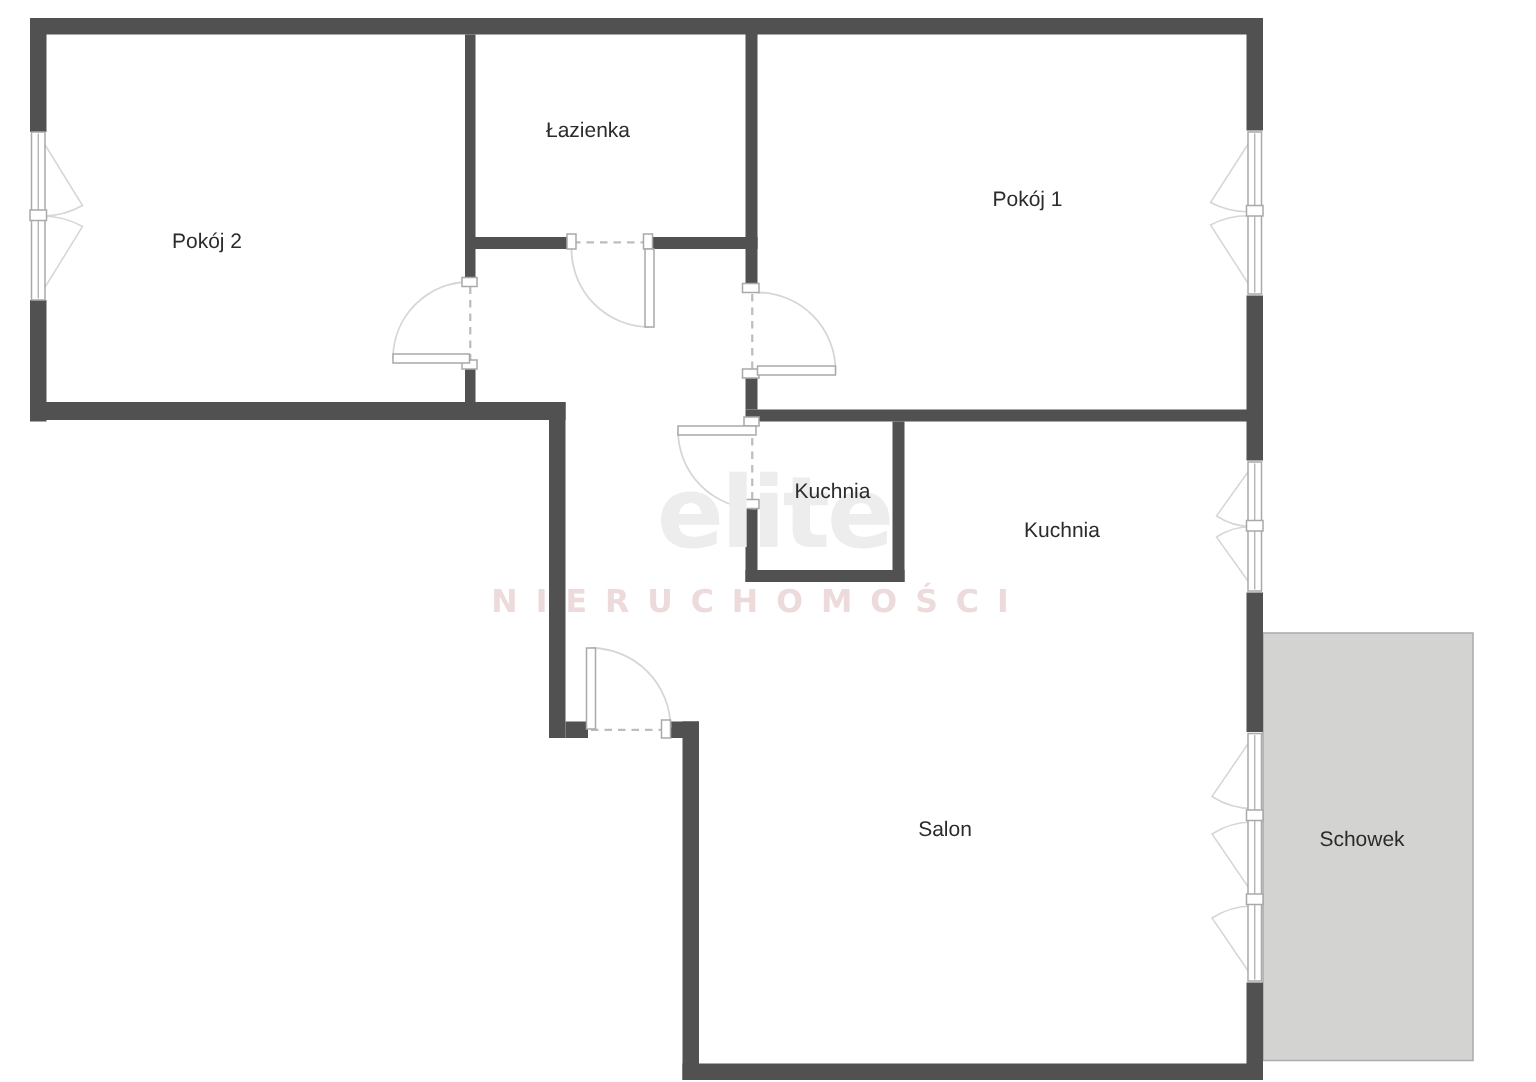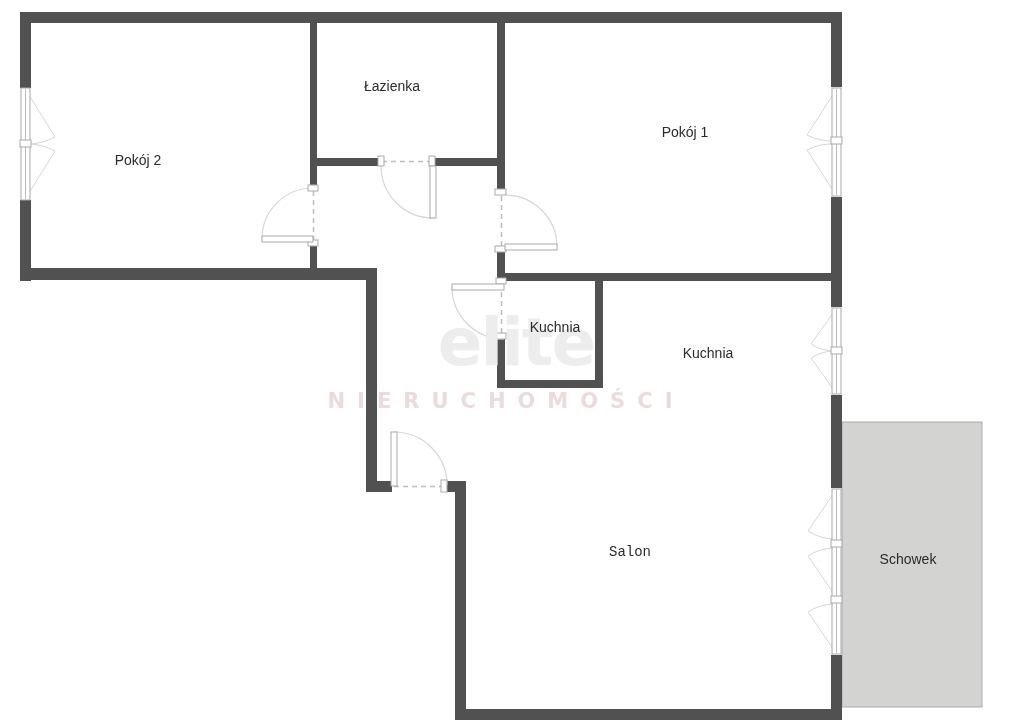--- a/index.html
+++ b/index.html
@@ -165,16 +165,16 @@
   </svg>
 
   <div class="watermark-brand" style="left:516px;top:342px;">elite</div>
   <div class="watermark-subtitle" style="left:506px;top:389px;margin-top:12px;">NIERUCHOMOŚCI</div>
 
   <div class="room-label" style="left:138px;top:160px;">Pokój 2</div>
   <div class="room-label" style="left:392px;top:86px;">Łazienka</div>
   <div class="room-label" style="left:645px;top:132px;margin-left:40px;">Pokój 1</div>
   <div class="room-label" style="left:555px;top:327px;">Kuchnia</div>
   <div class="room-label" style="left:708px;top:353px;">Kuchnia</div>
-  <div class="room-label" style="left:630px;top:552px;font-family:Liberation Mono, monospace;">Salon</div>
+  <div class="room-label" style="left:630px;top:552px;">Salon</div>
   <div class="room-label" style="left:908px;top:559px;">Schowek</div>
 
 </div>
 
 </body></html>

